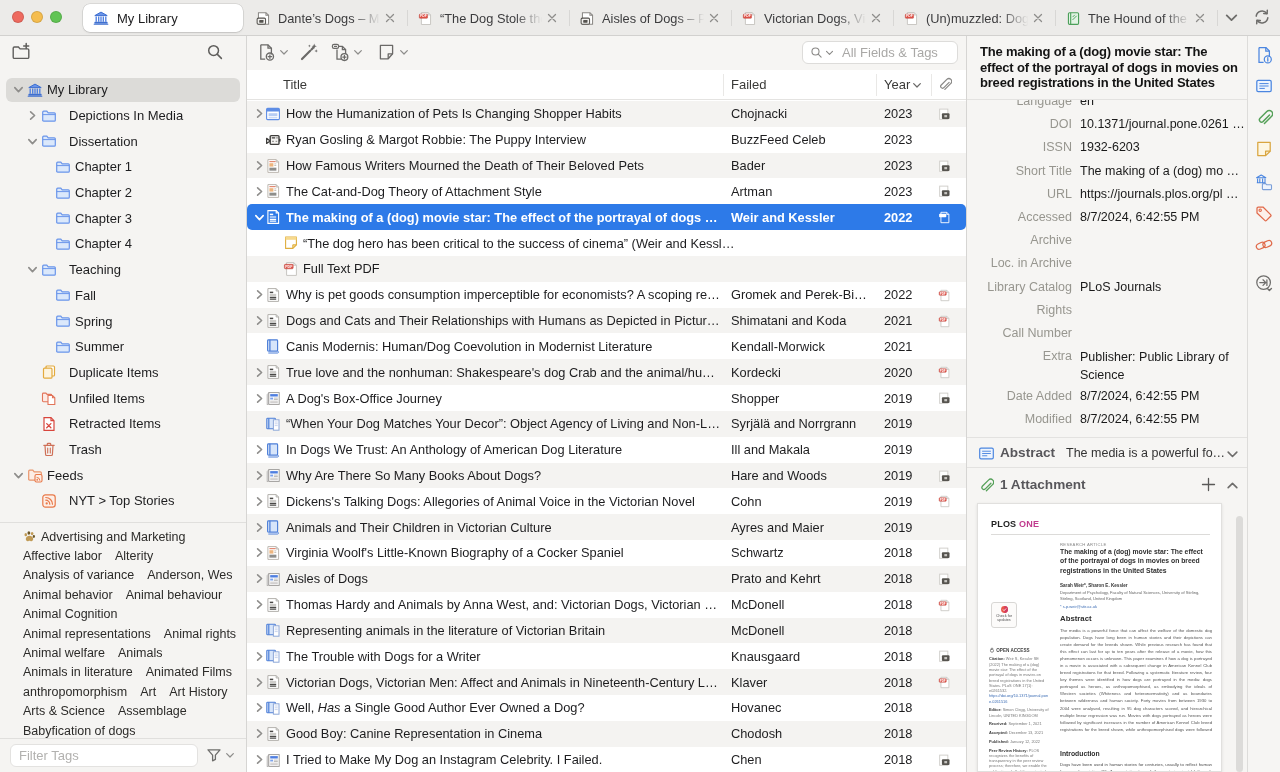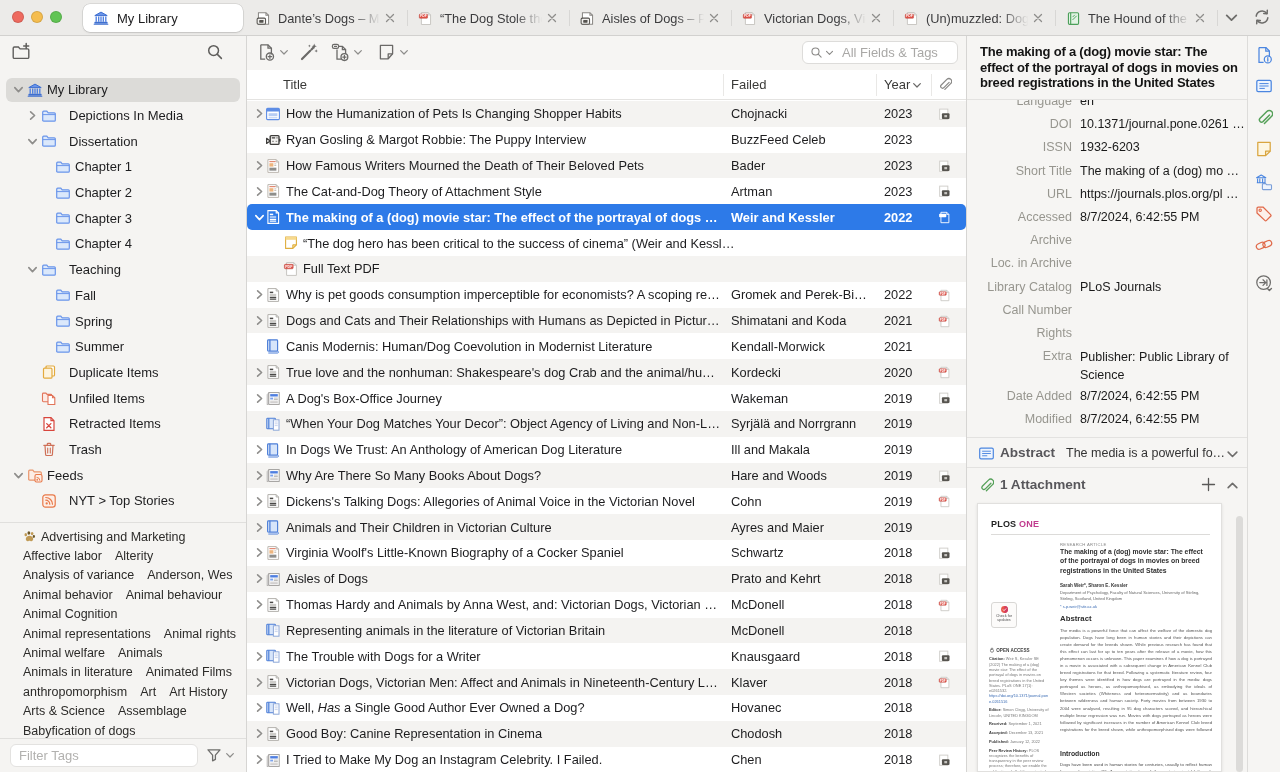--- a/index.html
+++ b/index.html
@@ -854,21 +854,21 @@
         </svg>
   </div>
       <div class="irow">
     <svg class="itwisty ic" viewBox="0 0 11 11">
           <use href="#sym-twisty-r"></use>
         </svg>
     <svg class="iicon ic" viewBox="0 0 16 16">
           <use href="#sym-newspaperblue"></use>
         </svg>
     <span class="ititle">A Dog's Box-Office Journey</span>
-    <span class="icreator">Wakeman</span>
+    <span class="icreator">Shopper</span>
     <span class="iyear">2019</span>
     <svg class="iattach ic" viewBox="0 0 14 14">
           <use href="#sym-snapshot"></use>
         </svg>
   </div>
       <div class="irow stripe">
 
     <svg class="iicon ic" viewBox="0 0 16 16">
           <use href="#sym-booksection"></use>
         </svg>
@@ -1084,25 +1084,25 @@
   </div>
         <div class="frow">
     <span class="flabel">Loc. in Archive</span>
     <span class="fvalue"></span>
   </div>
         <div class="frow">
     <span class="flabel">Library Catalog</span>
     <span class="fvalue">PLoS Journals</span>
   </div>
         <div class="frow">
+    <span class="flabel">Rights</span>
+    <span class="fvalue"></span>
+  </div>
+        <div class="frow">
     <span class="flabel">Call Number</span>
-    <span class="fvalue"></span>
-  </div>
-        <div class="frow">
-    <span class="flabel">Rights</span>
     <span class="fvalue"></span>
   </div>
         <div class="frow wrap">
     <span class="flabel">Extra</span>
     <span class="fvalue">Publisher: Public Library of Science</span>
   </div>
         <div class="frow">
     <span class="flabel">Date Added</span>
     <span class="fvalue">8/7/2024, 6:42:55 PM</span>
   </div>

